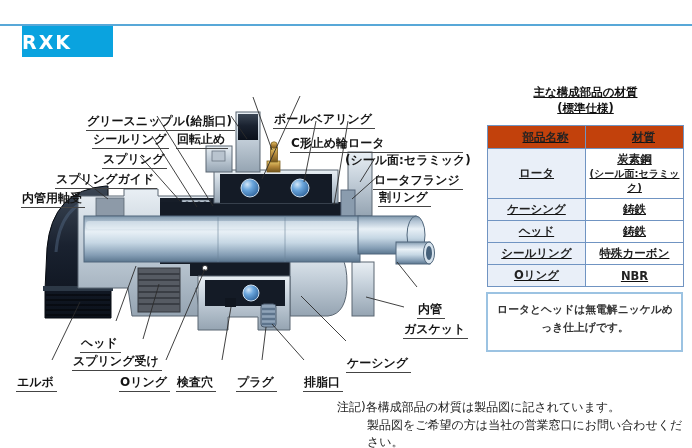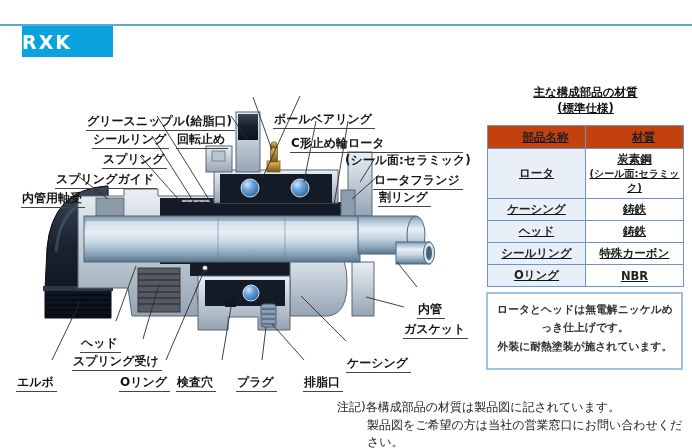--- a/index.html
+++ b/index.html
@@ -255,19 +255,18 @@
       <tr>
         <td class="part">Oリング</td>
         <td class="mat-val">NBR</td>
       </tr>
     </tbody>
       </table>
   </div>
 
   <div class="note-box">
     <div>ロータとヘッドは無電解ニッケルめっき仕上げです。</div>
-    <div>外装に耐熱塗装が施されています。</div>
   </div>
 
   <div class="foot1">注記)各構成部品の材質は製品図に記されています。</div>
   <div class="foot2">製品図をご希望の方は当社の営業窓口にお問い合わせください。</div>
 
 </div>
 
 </body></html>

